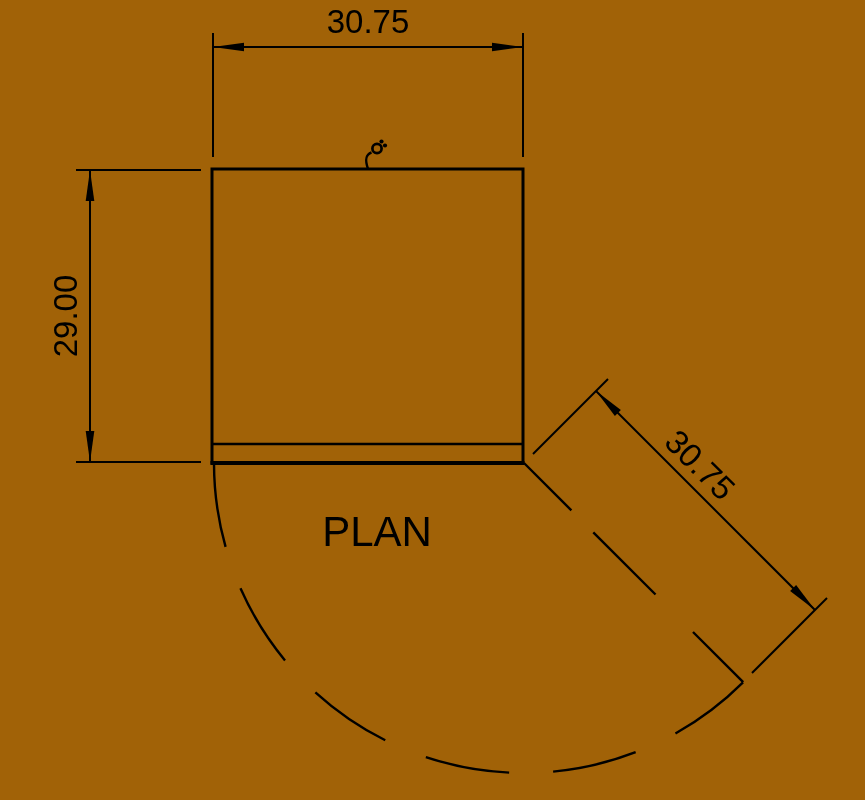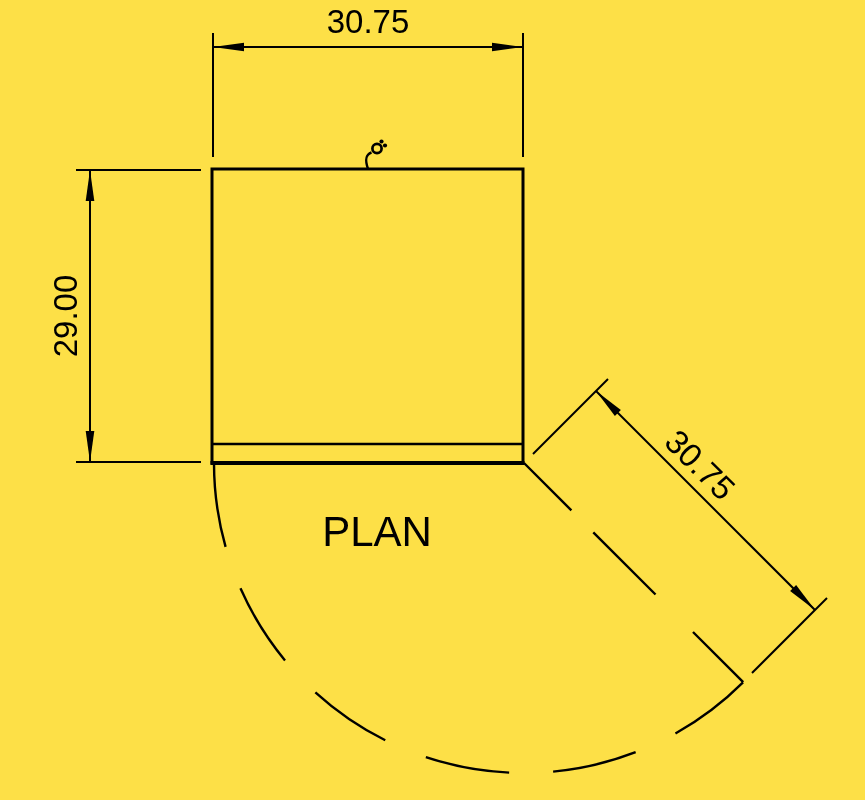--- a/index.html
+++ b/index.html
@@ -4,21 +4,21 @@
 <style>
   html, body {
     margin: 0;
     padding: 0;
     background: #ffffff;
   }
   .canvas {
     position: relative;
     width: 865px;
     height: 800px;
-    background: #fde047;
+    background: #a16207;
     overflow: hidden;
   }
   svg {
     display: block;
     color: #000000;
   }
   .ln {
     stroke: currentColor;
     fill: none;
     stroke-linecap: butt;

